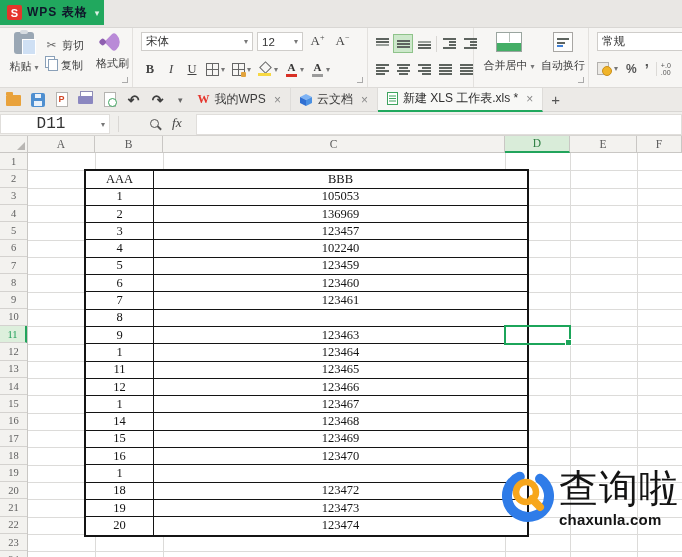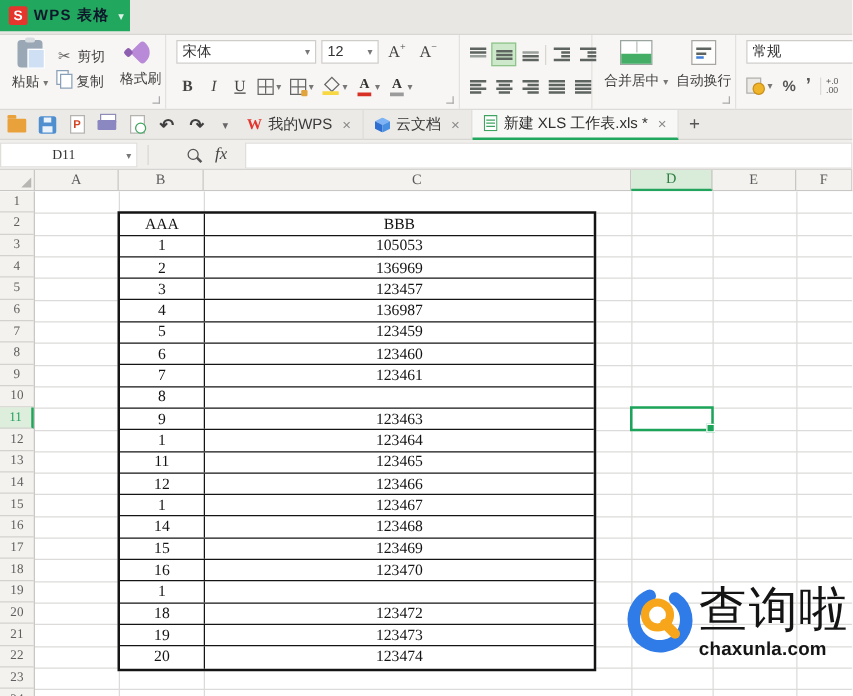--- a/index.html
+++ b/index.html
@@ -130,21 +130,21 @@
   .doctabs { display:flex; height:24px; align-items:stretch; }
   .dtab { display:flex; align-items:center; gap:5px; padding:0 9px; font-size:12px; color:#3a3a3a; border-right:1px solid #dedcd9; white-space:nowrap; }
   .dtab .x { color:#8a8a8a; font-size:12px; padding-left:3px; }
   .dtab.active { background:#f8f8f6; border-bottom:2px solid #21a85e; color:#2f2f2f; }
   .wicon { color:#e5352c; font-weight:bold; font-size:12px; font-family:"Liberation Serif",serif; }
   .newtab { display:flex; align-items:center; padding:0 8px; font-size:15px; color:#555; }
 
   
   .formularow { position:relative; height:24px; background:#f0efec; border-bottom:1px solid #d6d4d1; }
   .namebox { position:absolute; left:0; top:2px; width:110px; height:20px; background:#fff; border:1px solid #e0dedb; display:flex; align-items:center; }
-  .namebox .ref { flex:1; text-align:center; font-size:11px; font-family:Liberation Serif, serif; color:#333; }
+  .namebox .ref { flex:1; text-align:center; font-size:16px; font-family:Liberation Mono, monospace; color:#333; }
   .namebox .caret { padding-right:4px; }
   .fdiv { position:absolute; left:118px; top:4px; width:1px; height:16px; background:#d9d7d4; }
   .mag-ic { position:absolute; left:150px; top:7px; width:9px; height:9px; border:1.5px solid #555; border-radius:50%; }
   .mag-ic::after { content:""; position:absolute; width:5px; height:1.5px; background:#555; transform:rotate(45deg); right:-4px; bottom:-1px; }
   .fx { position:absolute; left:172px; top:3px; font-family:"Liberation Serif",serif; font-style:italic; font-size:13.5px; color:#444; }
   .finput { position:absolute; left:196px; right:0; top:2px; height:21px; background:#fff; border:1px solid #e0dedb; font-size:12px; padding:2px 4px; color:#333; }
 
   
   .colheads { position:relative; height:17px; background:#f3f2ef; }
   .corner { position:absolute; left:0; top:0; width:28px; height:17px; border-right:1px solid #c9c7c4; border-bottom:1px solid #c9c7c4; background:#f3f2ef; }
@@ -153,21 +153,21 @@
     font-family:"Liberation Serif",serif; font-size:11.5px; color:#5a5a5a; text-align:center; line-height:16px; }
   .colhead.sel { background:#d9ecd9; color:#2a7d3f; border-bottom:2px solid #22a45c; line-height:15px; }
 
   
   .gridarea { position:relative; height:404px; background:#fff; overflow:hidden; }
   .rowheads { position:absolute; left:0; top:0; bottom:0; width:28px; background:#f3f2ef; border-right:1px solid #c9c7c4; z-index:3; }
   .rowhead { height:17.32px; border-bottom:1px solid #d4d2cf; font-family:"Liberation Serif",serif; font-size:10.5px; color:#5f5f5f; display:flex; align-items:center; justify-content:center; }
   .rowhead.sel { background:#ddefdc; color:#21a05a; border-right:2px solid #22a45c; }
   .vline { position:absolute; top:0; bottom:0; width:1px; background:#dcdbd9; z-index:1; }
   .hline { position:absolute; left:28px; right:0; height:1px; background:#dcdbd9; z-index:1; }
-  .datatable { position:absolute; left:94px; top:16.3px; width:383px; border:2px solid #141414; background:#fff; z-index:2; }
+  .datatable { position:absolute; left:84px; top:16.3px; width:445px; border:2px solid #141414; background:#fff; z-index:2; }
   .trow { display:flex; height:17.3px; border-bottom:1px solid #141414; }
   .trow:last-child { border-bottom:none; }
   .tc { font-family:"Liberation Serif",serif; font-size:12.5px; color:#141414; display:flex; align-items:center; justify-content:center; }
   .tc-b { width:68px; border-right:1px solid #141414; }
   .tc-c { flex:1; }
   .selbox { position:absolute; border:2px solid #1ca55a; z-index:4; pointer-events:none; }
   .selbox::after { content:""; position:absolute; right:-3px; bottom:-3px; width:5px; height:5px; background:#1ca55a; border:1px solid #fff; }
 
   
   .watermark { position:absolute; left:499px; top:467px; display:flex; align-items:flex-start; z-index:5; }
@@ -466,21 +466,21 @@
       <div class="trow">
         <div class="tc tc-b">2</div>
         <div class="tc tc-c">136969</div>
       </div>
       <div class="trow">
         <div class="tc tc-b">3</div>
         <div class="tc tc-c">123457</div>
       </div>
       <div class="trow">
         <div class="tc tc-b">4</div>
-        <div class="tc tc-c">136987</div>
+        <div class="tc tc-c">102240</div>
       </div>
       <div class="trow">
         <div class="tc tc-b">5</div>
         <div class="tc tc-c">123459</div>
       </div>
       <div class="trow">
         <div class="tc tc-b">6</div>
         <div class="tc tc-c">123460</div>
       </div>
       <div class="trow">

